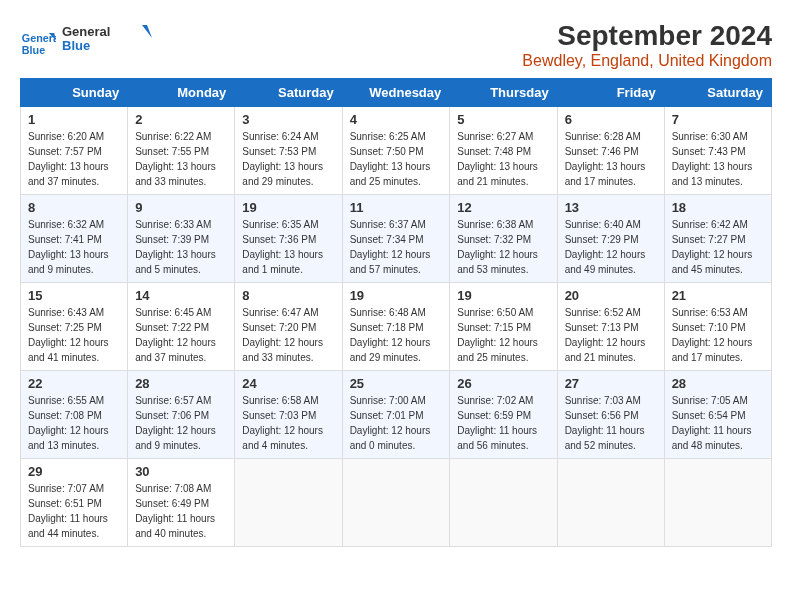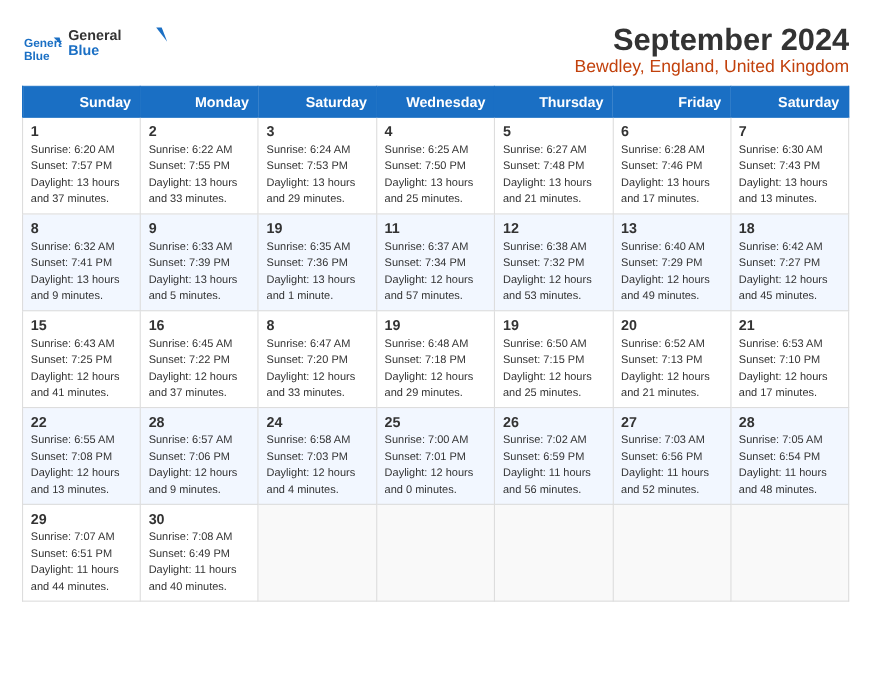--- a/index.html
+++ b/index.html
@@ -243,21 +243,21 @@
       <tr>
         <td>
         <span class="day-num">15</span>
         <div class="day-info">
           Sunrise: 6:43 AM<br>
           Sunset: 7:25 PM<br>
           Daylight: 12 hours and 41 minutes.
         </div>
       </td>
         <td>
-        <span class="day-num">16</span>
+        <span class="day-num">14</span>
         <div class="day-info">
           Sunrise: 6:45 AM<br>
           Sunset: 7:22 PM<br>
           Daylight: 12 hours and 37 minutes.
         </div>
       </td>
         <td>
         <span class="day-num">8</span>
         <div class="day-info">
           Sunrise: 6:47 AM<br>

